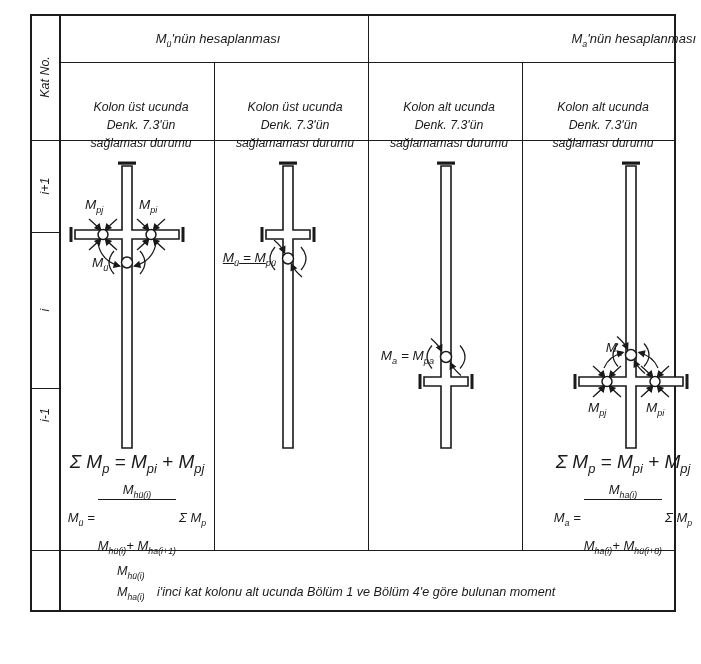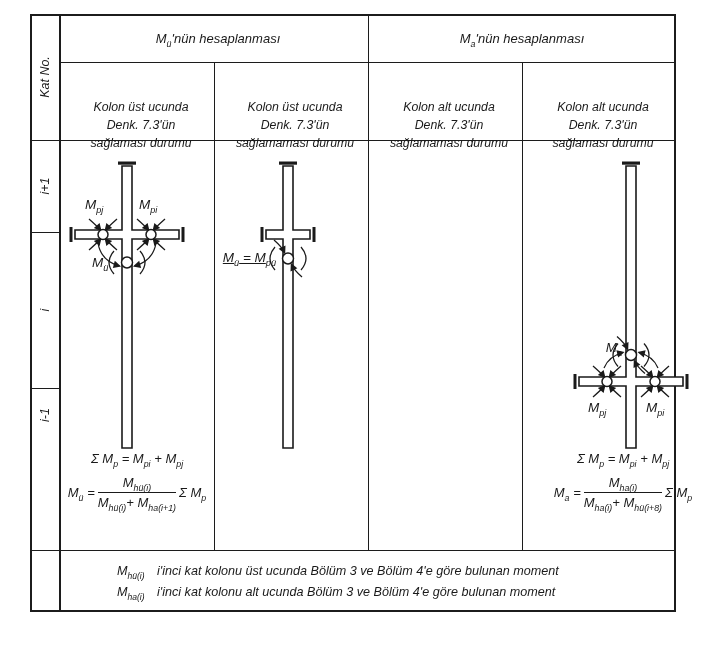--- a/index.html
+++ b/index.html
@@ -10,26 +10,26 @@
          border:2px solid #1c1c1c;box-sizing:border-box;}
   .cell{position:absolute;box-sizing:border-box;}
   .ctr{display:flex;align-items:center;justify-content:center;text-align:center;}
   .it{font-style:italic;padding-left:8px;}
   .grouptitle{font-size:13px;}
   .casehead{font-size:12.3px;line-height:1.48;margin-top:24px;}
   .rot{transform:rotate(-90deg);white-space:nowrap;font-style:italic;font-size:12.5px;}
   sub{font-size:0.68em;line-height:0;}
   .dlabel{position:absolute;font-style:italic;font-size:13.5px;white-space:nowrap;}
   .formulas{position:absolute;left:0;right:0;top:311px;text-align:center;font-style:italic;}
-  .fsum{font-size:13px;}
+  .fsum{font-size:19px;}
   .ffrac{margin-top:9px;display:flex;justify-content:center;align-items:center;
          gap:3px;font-size:13px;}
   .frac{display:inline-block;text-align:center;}
   .frac .num{display:block;padding:0 4px 2px;border-bottom:1.4px solid #1a1a1a;}
-  .frac .den{display:block;padding-top:2px;}
+  .frac .den{display:block;padding-top:2px;margin-top:36px;}
   .footnote{display:flex;flex-direction:column;justify-content:center;
             padding-left:57px;font-style:italic;font-size:12.6px;gap:7px;}
   .fline{display:flex;align-items:baseline;}
   .fsym{display:inline-block;width:40px;}
   .ftext{display:inline-block;}
   .caption{position:absolute;left:0;top:629px;width:701px;text-align:center;
            font-family:"Liberation Serif",serif;font-weight:bold;font-size:17px;}
   svg{position:absolute;left:0;top:0;}
   .cross{fill:#ffffff;stroke:#1a1a1a;stroke-width:1.6;}
   .hinge{fill:#ffffff;stroke:#1a1a1a;stroke-width:1.5;}
@@ -61,21 +61,21 @@
   <div class="line" style="left:30px;top:231.5px;width:30px;height:1.6px;"></div>
   <div class="line" style="left:30px;top:387.5px;width:30px;height:1.6px;"></div>
 
   <div class="cell ctr" style="left:30px;top:14px;width:30px;height:126px;">
     <span class="rot">Kat No.</span>
   </div>
 
   <div class="cell ctr grouptitle it" style="left:60px;top:14px;width:308px;height:48px;">
     <span>M<sub>ü</sub>'nün hesaplanması</span>
   </div>
-  <div class="cell ctr grouptitle it" style="left:364px;top:14px;width:308px;height:48px;">
+  <div class="cell ctr grouptitle it" style="left:388px;top:14px;width:308px;height:48px;justify-content:flex-end;">
     <span>M<sub>a</sub>'nün hesaplanması</span>
   </div>
 
   <div class="cell ctr casehead it" style="left:60px;top:62px;width:154px;height:78px;">
     <div>
       <div>Kolon üst ucunda</div>
       <div>Denk. 7.3'ün</div>
       <div>sağlaması durumu</div>
     </div>
   </div>
@@ -157,20 +157,34 @@
       <rect class="cap" x="98.5" y="87" width="3" height="15"></rect>
       <path class="arc" d="M61 107 Q51 118.5 61 130"></path>
       <path class="arc" d="M87 107 Q97 118.5 87 130"></path>
       <path class="arrow" d="M60 100 Q68 107 70.5 112.5"></path>
       <path class="arrow" d="M88 137 Q80 130 77.5 124.5"></path>
       <circle class="hinge" cx="74" cy="118.5" r="5.5"></circle>
     </svg>
     <span class="dlabel" style="right:92px;top:110px;text-decoration:underline;">M<sub>ü</sub> = M<sub>pü</sub></span>
   </div>
 
+  <div class="cell" style="left:368px;top:140px;width:154px;height:410px;">
+    <svg width="154" height="410" viewBox="0 0 154 410">
+      <rect class="cap" x="69" y="21.5" width="18" height="3.2"></rect>
+      <path class="cross" d="M56 237 H73 V26 H83 V237 H100 V246 H83 V308 H73 V246 H56 Z"></path>
+      <rect class="cap" x="50.5" y="234" width="3" height="15"></rect>
+      <rect class="cap" x="102.5" y="234" width="3" height="15"></rect>
+      <path class="arc" d="M64 205.5 Q54 217 64 228.5"></path>
+      <path class="arc" d="M92 205.5 Q102 217 92 228.5"></path>
+      <path class="arrow" d="M63 198.5 Q71 205.5 73.5 211"></path>
+      <path class="arrow" d="M93 235.5 Q85 228.5 82.5 223"></path>
+      <circle class="hinge" cx="78" cy="217" r="5.5"></circle>
+    </svg>
+    <span class="dlabel" style="right:88px;top:208px;">M<sub>a</sub> = M<sub>pa</sub></span>
+  </div>
 
   <div class="cell" style="left:546px;top:140px;width:154px;height:410px;">
     <svg width="154" height="410" viewBox="0 0 154 410">
       <rect class="cap" x="76" y="21.5" width="18" height="3.2"></rect>
       <path class="cross" d="M33 237 H80 V26 H90 V237 H137 V246 H90 V308 H80 V246 H33 Z"></path>
       <rect class="cap" x="27.5" y="234" width="3" height="15"></rect>
       <rect class="cap" x="139.5" y="234" width="3" height="15"></rect>
       <path class="arrow" d="M47 226 Q56 234 58.5 237"></path>
       <path class="arrow" d="M47 257 Q56 249 58.5 246"></path>
       <path class="arrow" d="M75 226 Q66 234 63.5 237"></path>
@@ -201,22 +215,21 @@
           <span class="den">M<sub>ha(i)</sub>+ M<sub>hü(i+8)</sub></span>
         </span>
         <span>Σ M<sub>p</sub></span>
       </div>
     </div>
   </div>
 
   <div class="cell footnote" style="left:60px;top:550px;width:616px;height:62px;">
     <div class="fline">
       <span class="fsym">M<sub>hü(i)</sub></span>
-      <span class="ftext">i'inci kat kolonu üst ucunda Bölüm 3 ve Bölüm 4'e göre bulunan moment</span>
     </div>
     <div class="fline">
       <span class="fsym">M<sub>ha(i)</sub></span>
-      <span class="ftext">i'inci kat kolonu alt ucunda Bölüm 3 ve Bölüm 4'e göre bulunan moment</span>
+      <span class="ftext">i'inci kat kolonu alt ucunda Bölüm 1 ve Bölüm 4'e göre bulunan moment</span>
     </div>
   </div>
 
 
 </div>
 
 </body></html>

